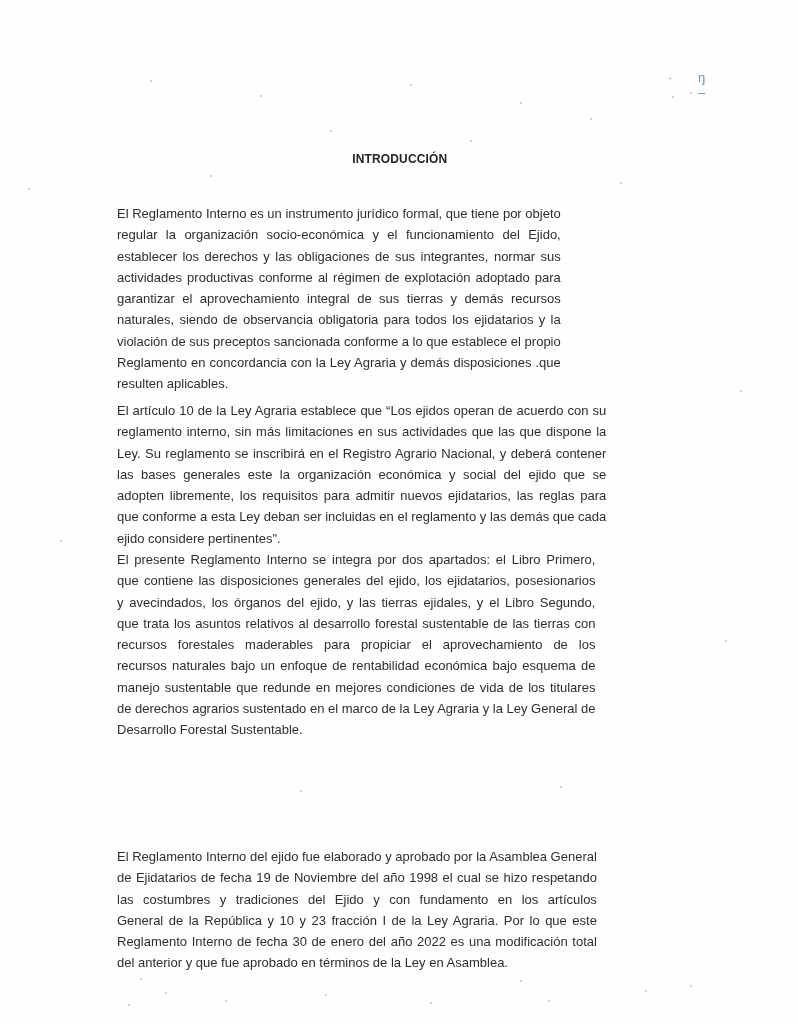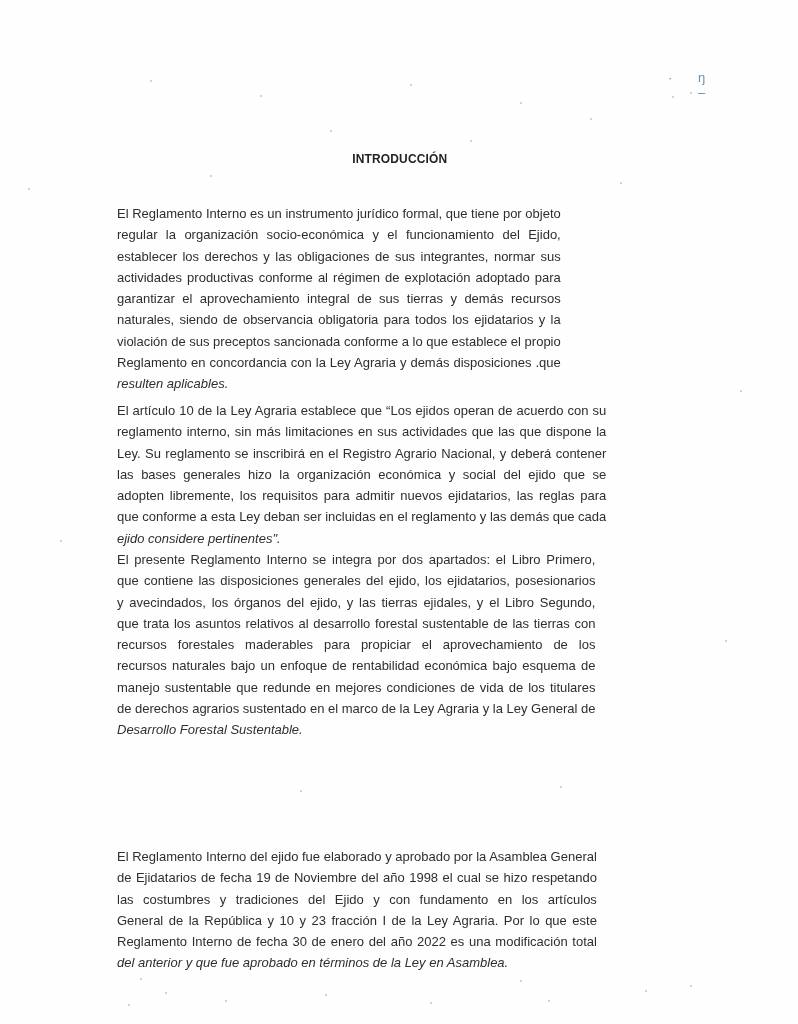--- a/index.html
+++ b/index.html
@@ -63,21 +63,20 @@
     #p3 { position: absolute; top: 549px; }
     #p4 { position: absolute; top: 808px; margin-top: 38px; }
     .line {
       display: block;
       white-space: nowrap;
       text-align: justify;
       text-align-last: justify;
     }
     .line.last {
       text-align-last: left;
-      font-style: italic;
     }
     .speck {
       position: absolute;
       width: 1.5px;
       height: 1.5px;
       background: #c9c9c9;
       border-radius: 50%;
     }
   </style>
 </head>
@@ -103,21 +102,21 @@
       <span class="line">naturales, siendo de observancia obligatoria para todos los ejidatarios y la</span>
       <span class="line">violación de sus preceptos sancionada conforme a lo que  establece el propio</span>
       <span class="line">Reglamento en  concordancia con  la  Ley Agraria y demás disposiciones .que</span>
       <span class="line last">resulten aplicables.</span>
     </div>
 
     <div class="para" id="p2">
       <span class="line">El artículo 10 de la Ley Agraria establece que “Los ejidos operan de acuerdo con su</span>
       <span class="line">reglamento interno, sin más limitaciones en sus actividades que las que dispone la</span>
       <span class="line">Ley.  Su reglamento se inscribirá en el Registro Agrario Nacional, y deberá contener</span>
-      <span class="line">las bases generales hizo la organización económica y social del  ejido  que  se</span>
+      <span class="line">las bases generales este la organización económica y social del  ejido  que  se</span>
       <span class="line">adopten libremente, los  requisitos para  admitir nuevos ejidatarios, las reglas para</span>
       <span class="line">que conforme a esta Ley deban ser incluidas en el reglamento y las demás que cada</span>
       <span class="line last">ejido considere pertinentes".</span>
     </div>
 
     <div class="para" id="p3">
       <span class="line">El presente Reglamento Interno se integra por dos apartados: el Libro Primero,</span>
       <span class="line">que contiene las disposiciones generales del ejido, los ejidatarios, posesionarios</span>
       <span class="line">y avecindados, los órganos del ejido, y las tierras ejidales, y el Libro Segundo,</span>
       <span class="line">que trata los asuntos relativos al desarrollo forestal sustentable de las tierras con</span>

